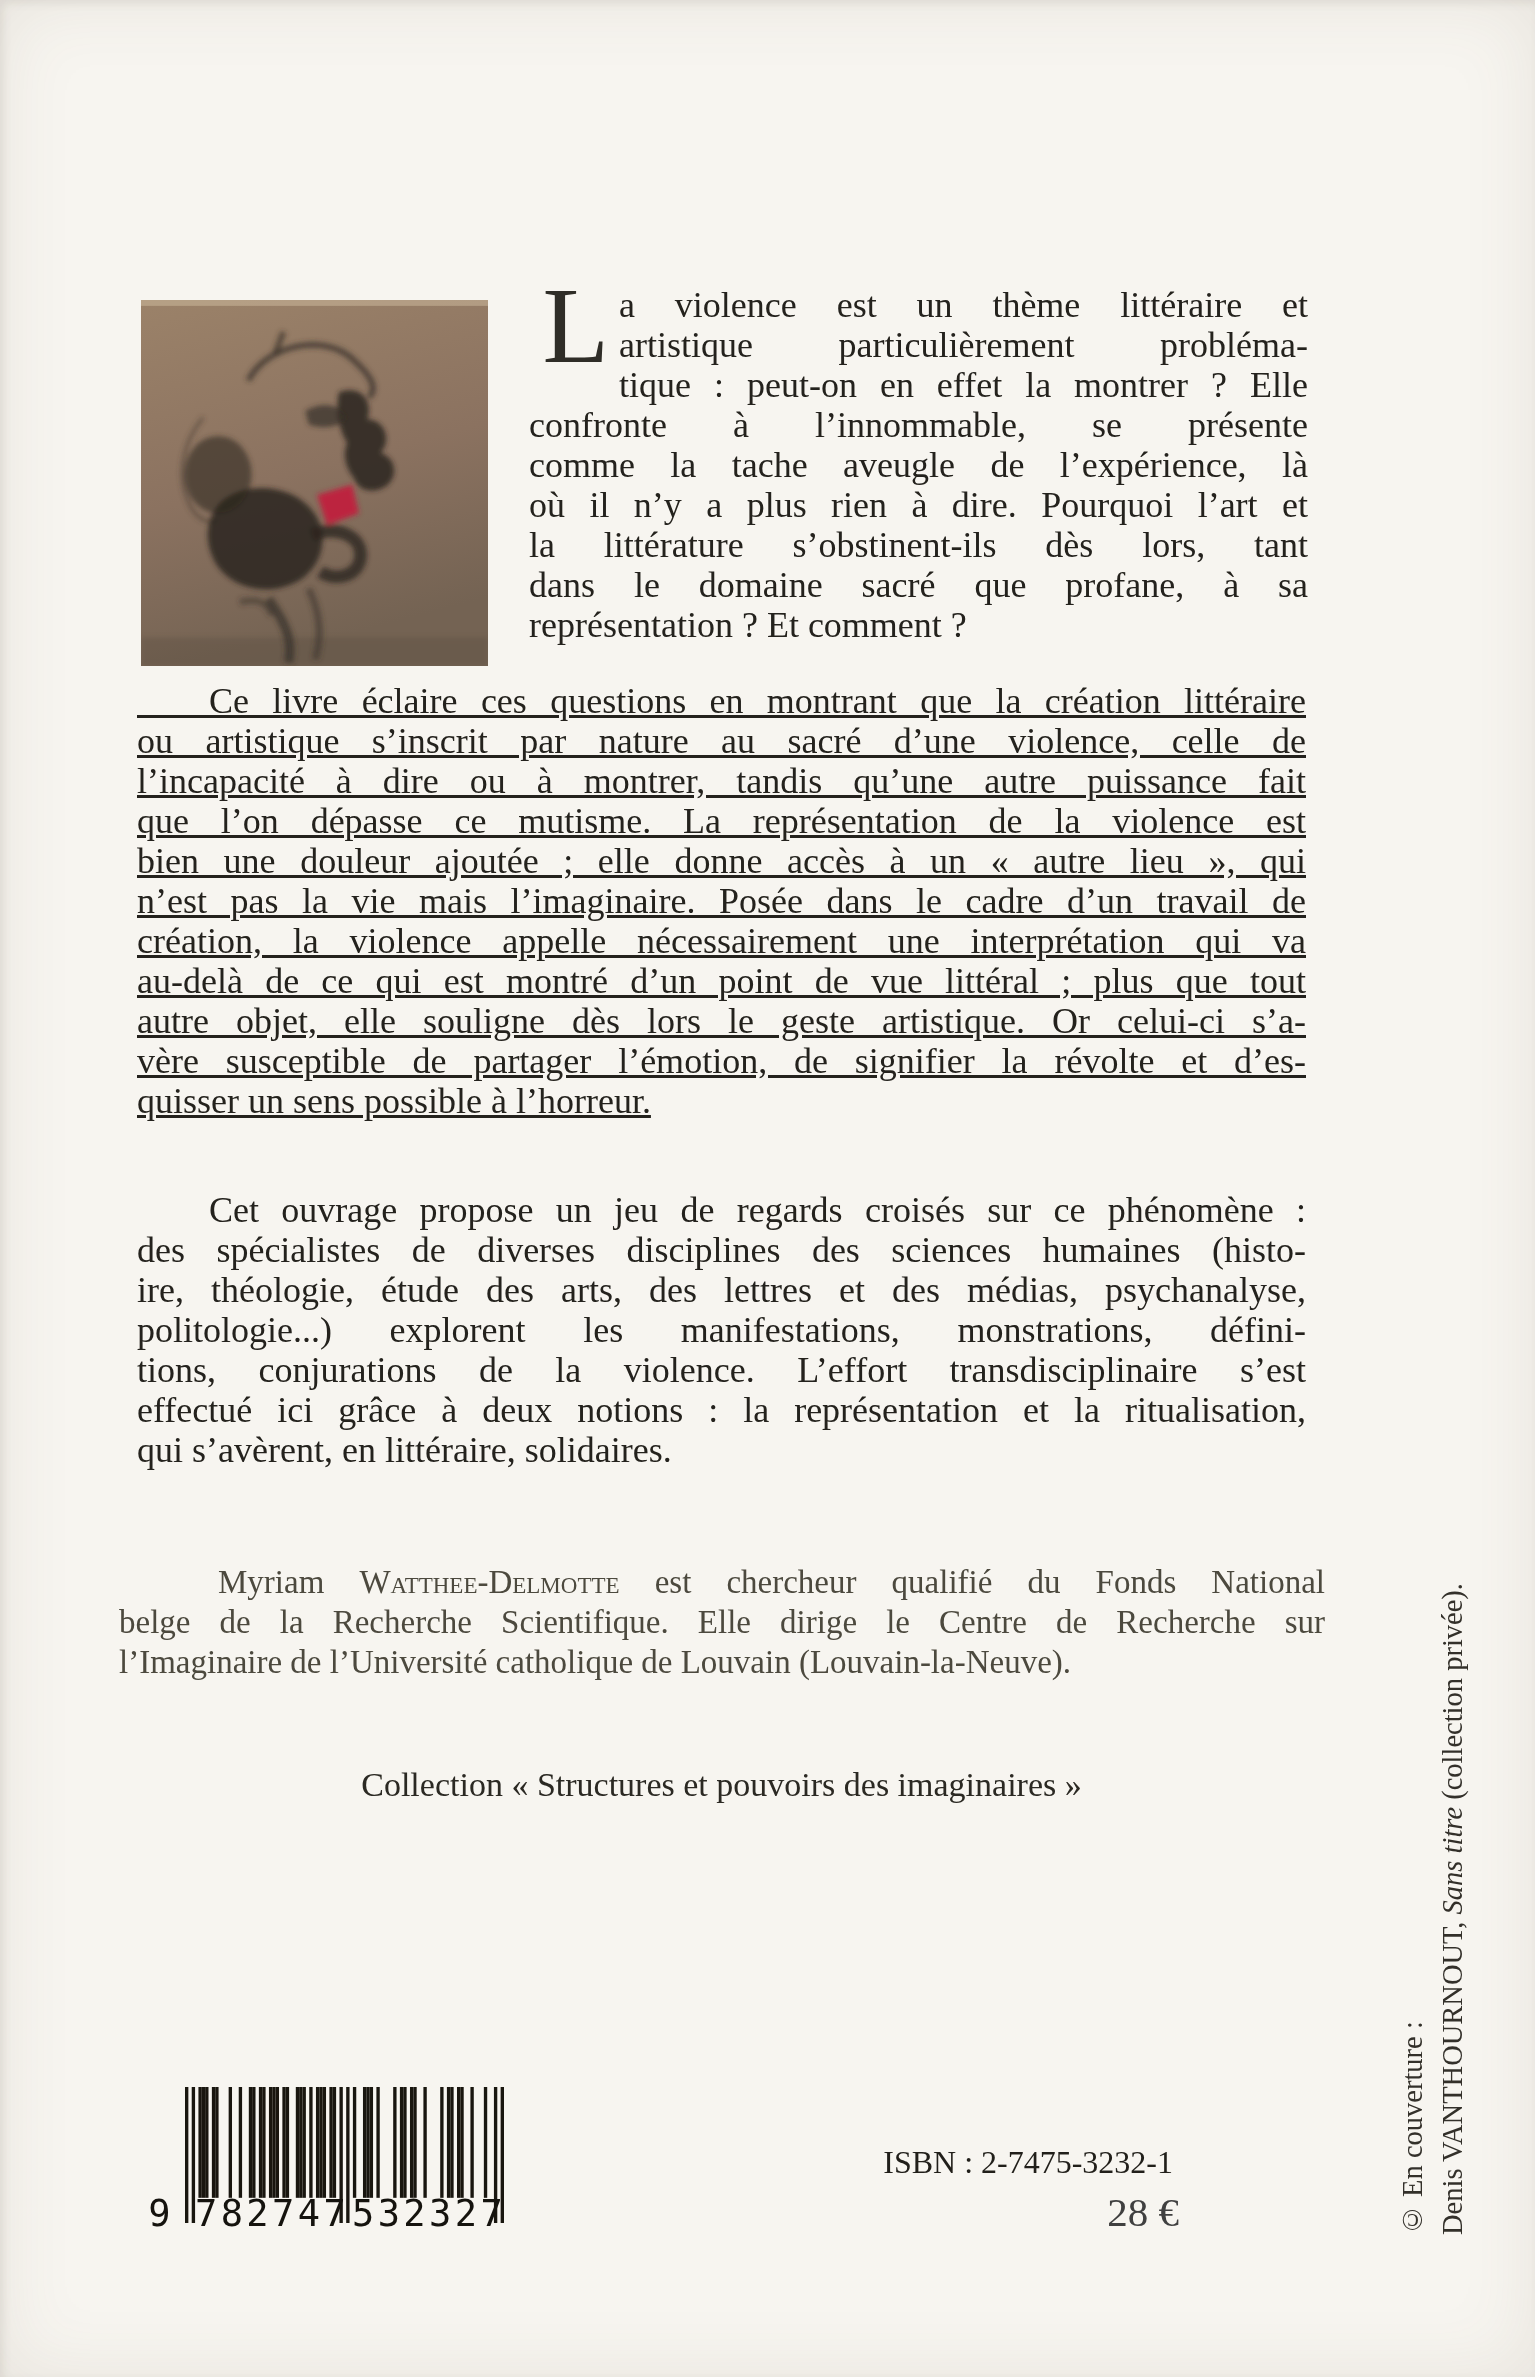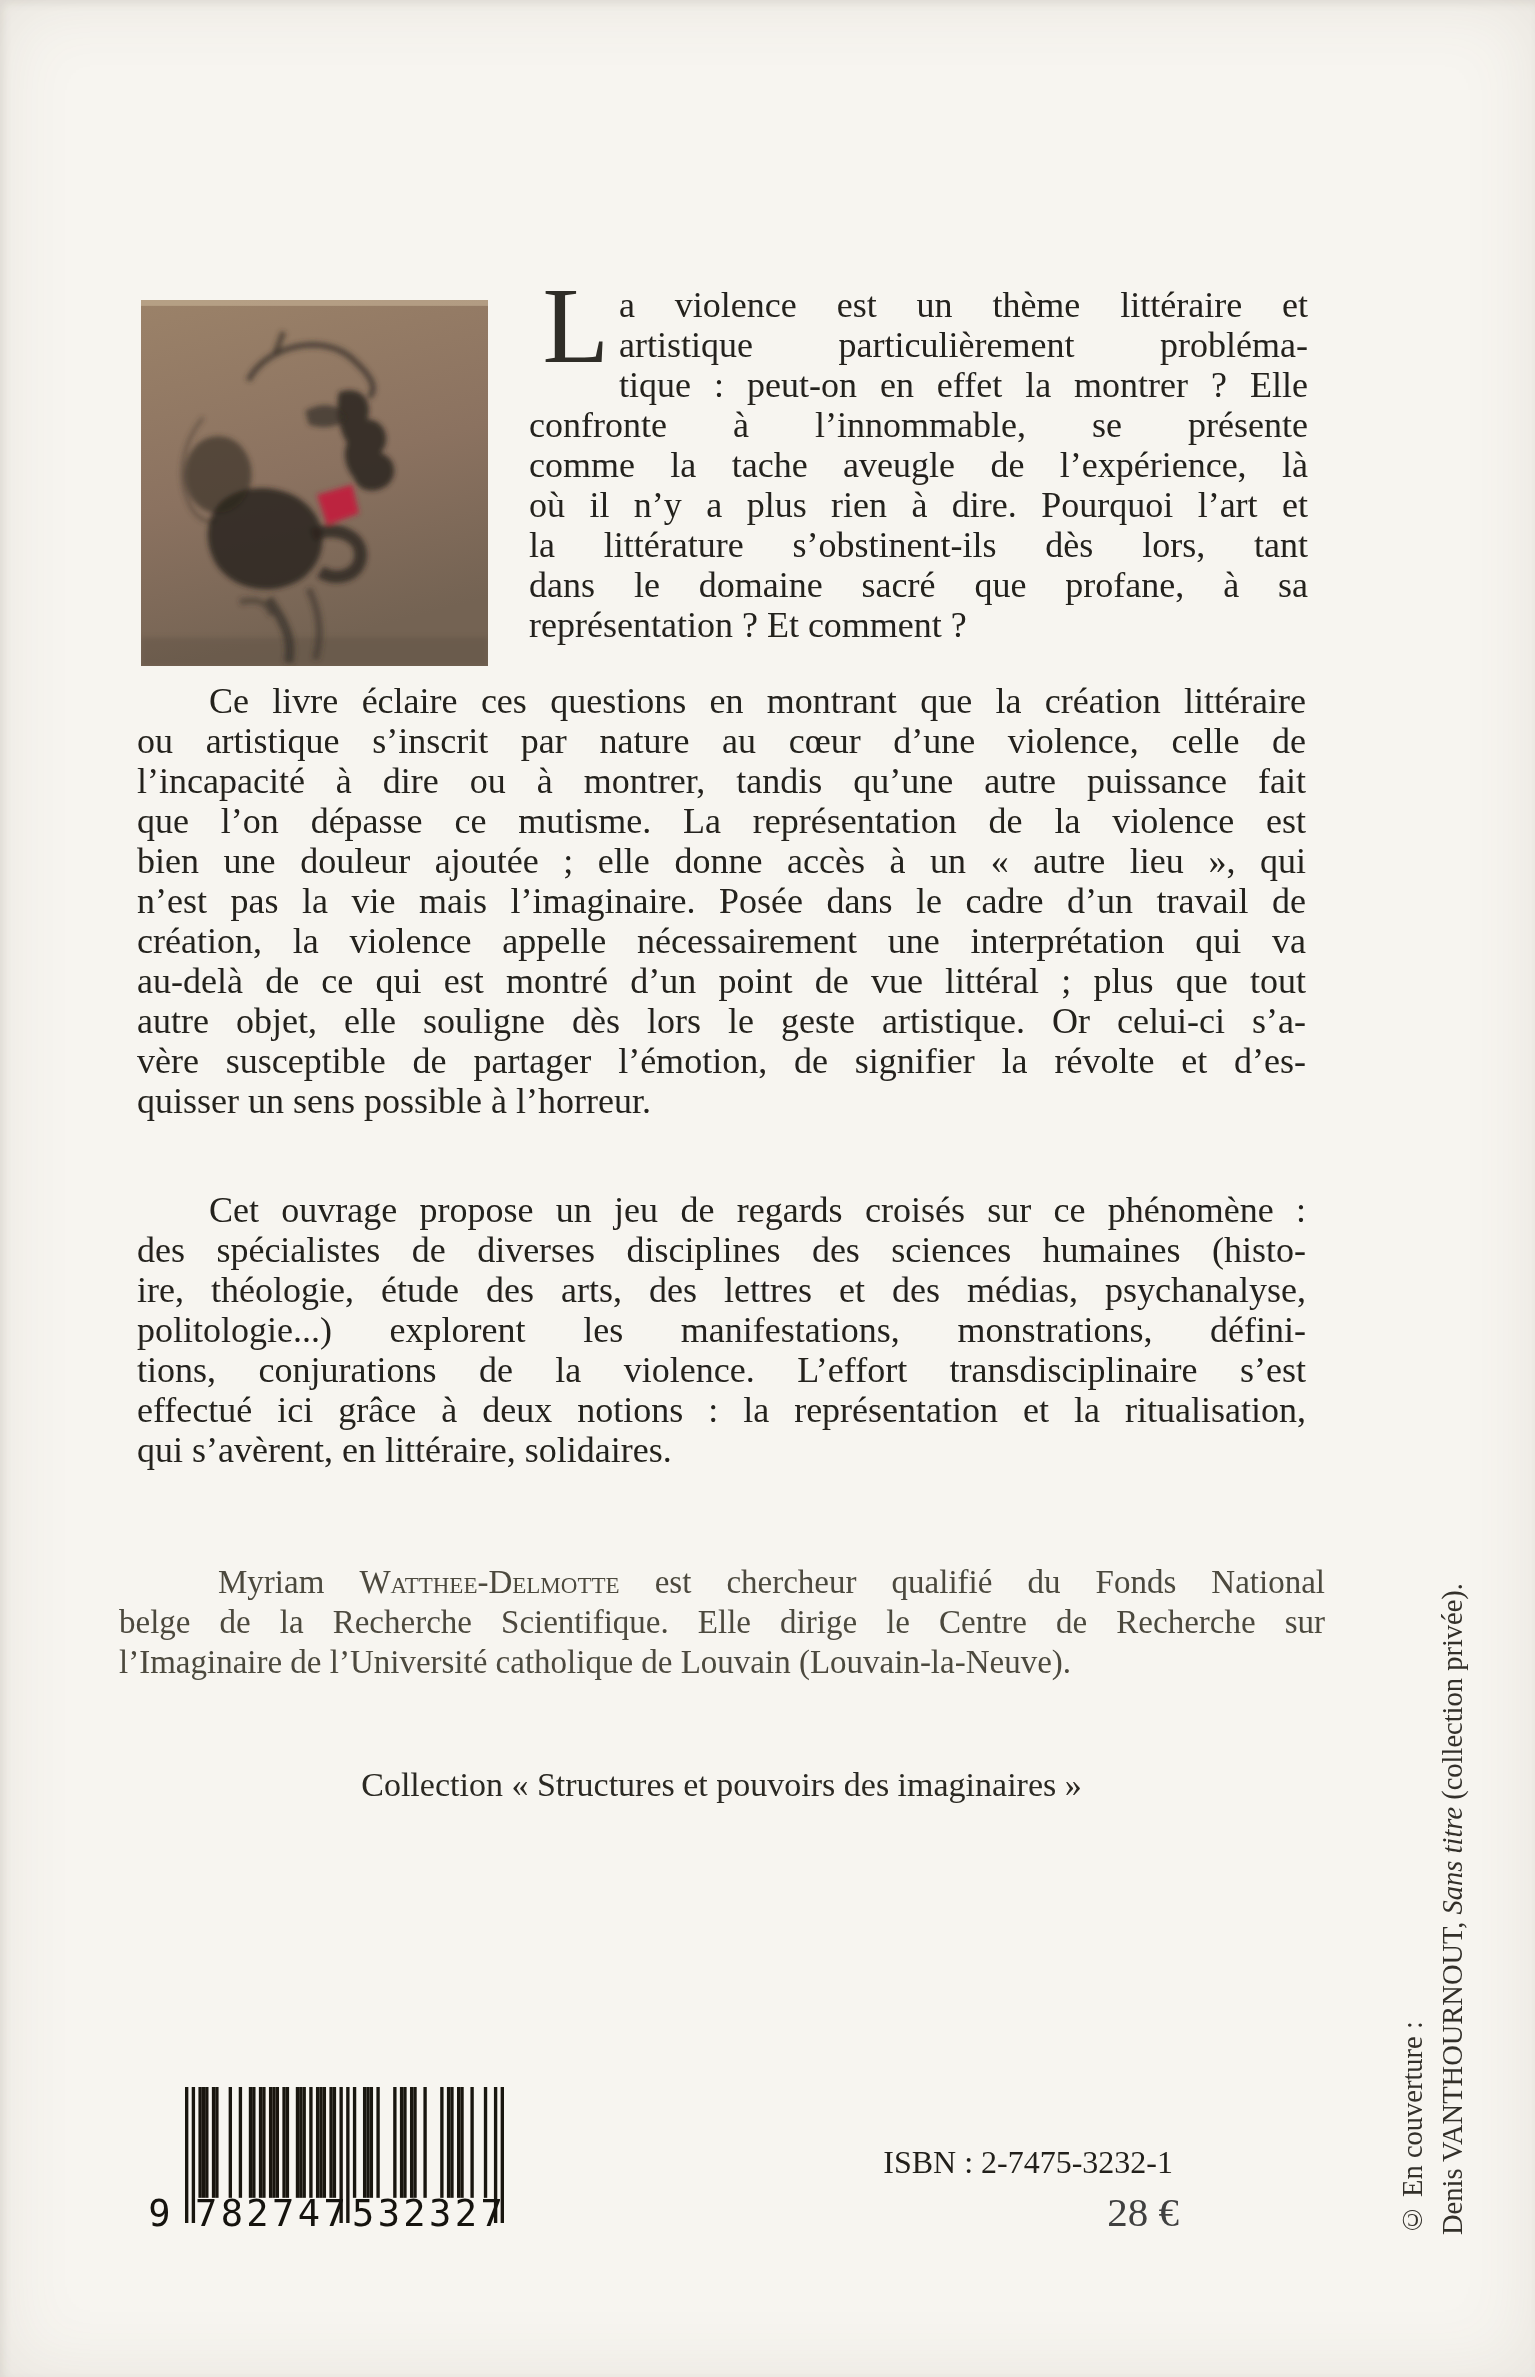--- a/index.html
+++ b/index.html
@@ -11,21 +11,21 @@
   .page::before{
     content:"";position:absolute;inset:0;pointer-events:none;
     box-shadow:inset 0 0 76px rgba(95,82,60,.10), inset 3.4px 3.4px 8.4px rgba(90,80,60,.10);
   }
 
   
   .para{position:absolute;font-size:36px;line-height:40px;}
   .line{text-align:justify;text-align-last:justify;}
   .line.last{text-align-last:left;}
   #p1{left:529px;top:285px;width:779px;}
-  #p2{left:137px;top:681px;width:1169px;}
+  #p2{left:137px;top:681px;width:1169px;text-decoration:underline;}
   #p3{left:137px;top:1190px;width:1169px;}
   .dropcap{
     float:left;height:81px;font-size:109px;line-height:77px;
     padding:1.7px 10px 0 13.4px;color:#2f2d27;
   }
 
   #bio{position:absolute;left:119px;top:1562px;width:1206px;
        font-size:33px;line-height:40px;color:#4c493e;}
   .sc{font-variant:small-caps;margin-top:19px;}
   .it{font-style:italic;}
@@ -107,21 +107,21 @@
         <div class="line">comme la tache aveugle de l’expérience, là</div>
         <div class="line">où il n’y a plus rien à dire. Pourquoi l’art et</div>
         <div class="line">la littérature s’obstinent-ils dès lors, tant</div>
         <div class="line">dans le domaine sacré que profane, à sa</div>
         <div class="line last">représentation ? Et comment ?</div>
       </div>
   </div>
 
   <div class="para" id="p2">
       <div class="line">  Ce livre éclaire ces questions en montrant que la création littéraire</div>
-      <div class="line">ou artistique s’inscrit par nature au cœur d’une violence, celle de</div>
+      <div class="line">ou artistique s’inscrit par nature au sacré d’une violence, celle de</div>
       <div class="line">l’incapacité à dire ou à montrer, tandis qu’une autre puissance fait</div>
       <div class="line">que l’on dépasse ce mutisme. La représentation de la violence est</div>
       <div class="line">bien une douleur ajoutée ; elle donne accès à un « autre lieu », qui</div>
       <div class="line">n’est pas la vie mais l’imaginaire. Posée dans le cadre d’un travail de</div>
       <div class="line">création, la violence appelle nécessairement une interprétation qui va</div>
       <div class="line">au-delà de ce qui est montré d’un point de vue littéral ; plus que tout</div>
       <div class="line">autre objet, elle souligne dès lors le geste artistique. Or celui-ci s’a-</div>
       <div class="line">vère susceptible de partager l’émotion, de signifier la révolte et d’es-</div>
       <div class="line last">quisser un sens possible à l’horreur.</div>
     </div>

